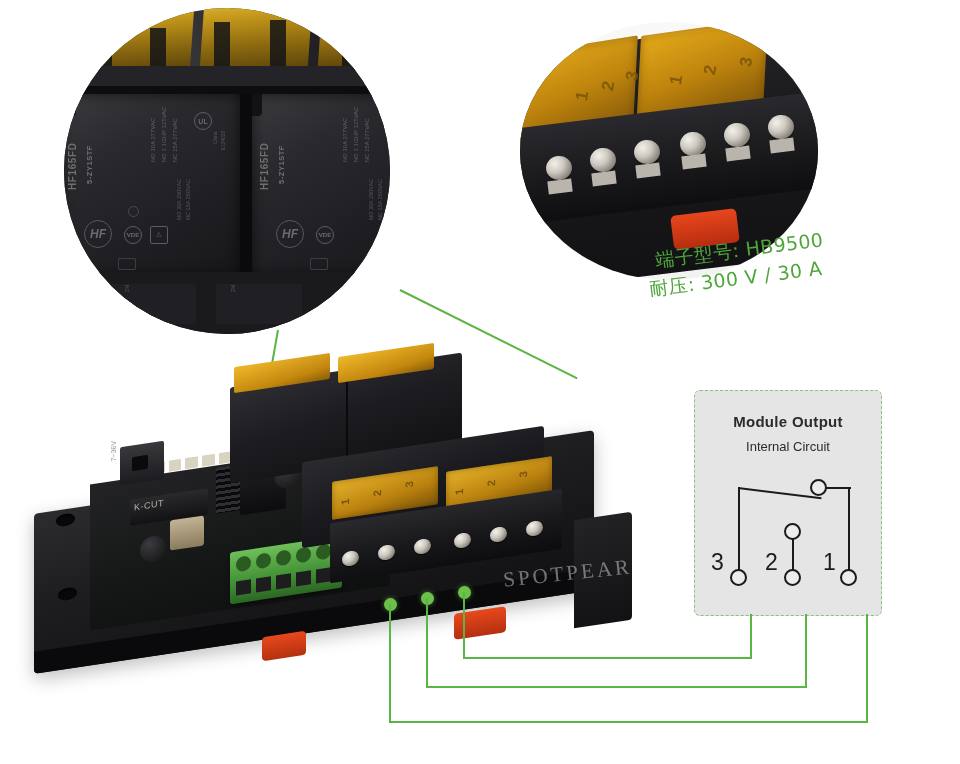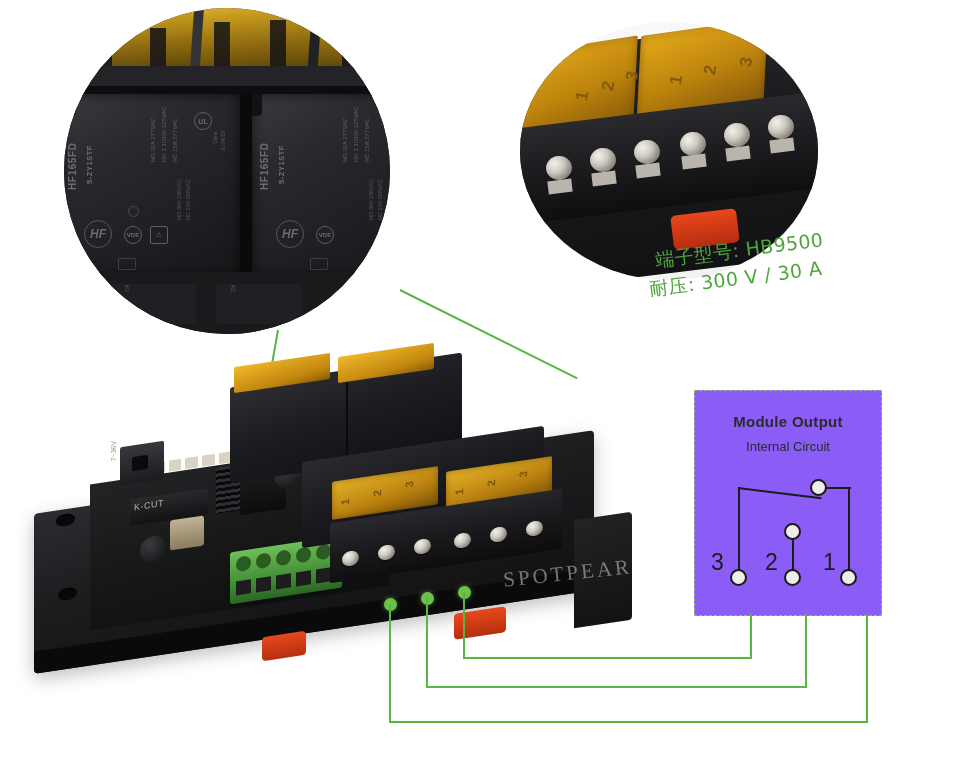--- a/index.html
+++ b/index.html
@@ -53,21 +53,21 @@
   .leader{position:absolute;background:#5bb544;}
   .dot{position:absolute;border-radius:50%;background:#6dc14b;
        box-shadow:0 0 5px rgba(109,193,75,.55);}
 
   .cn-note{position:absolute;color:#4fa53c;font-size:19px;line-height:25px;
        white-space:nowrap;font-family:"DejaVu Sans",sans-serif;
        transform:rotate(-7deg);transform-origin:left top;letter-spacing:.4px;}
 
   
   #circuit-box{position:absolute;left:694px;top:390px;width:186px;height:224px;
-       background:#8b5cf6;border:1.6px dashed #8dbf7e;border-radius:0;}
+       background:#e5e5e5;border:1.6px dashed #8dbf7e;border-radius:6px;}
   .cir-title{position:absolute;width:100%;text-align:center;color:#2b2b2b;}
   .cir-node{position:absolute;width:17px;height:17px;border-radius:50%;
        border:2.4px solid #1b1b1b;background:#ededec;box-sizing:border-box;}
   .cir-wire{position:absolute;background:#1b1b1b;}
   .cir-lbl{position:absolute;color:#1b1b1b;font-size:23px;}
   .wm{position:absolute;color:rgba(215,215,215,.5);font-size:21px;letter-spacing:3px;
       font-family:"Liberation Serif",serif;transform:rotate(-6deg);}
 </style>
 </head>
 <body>

